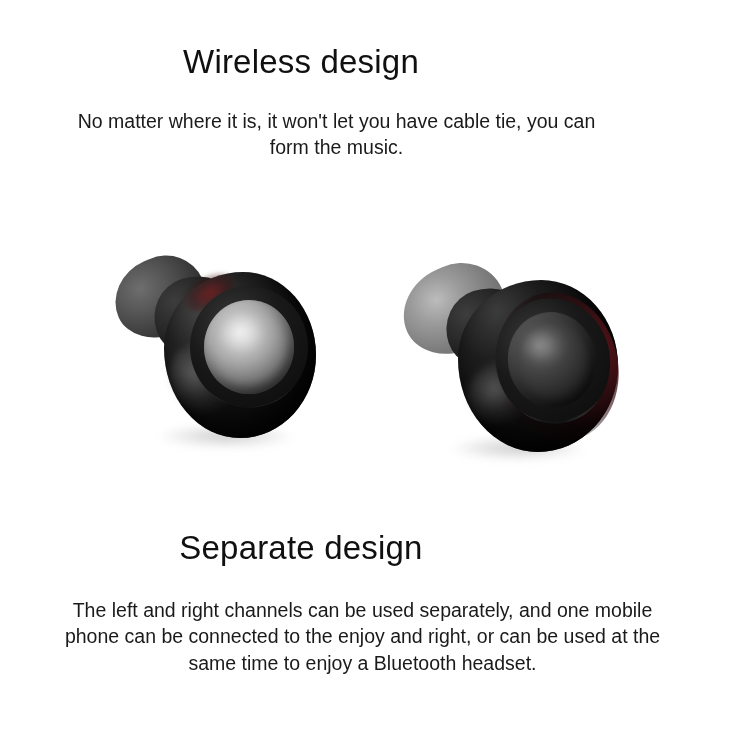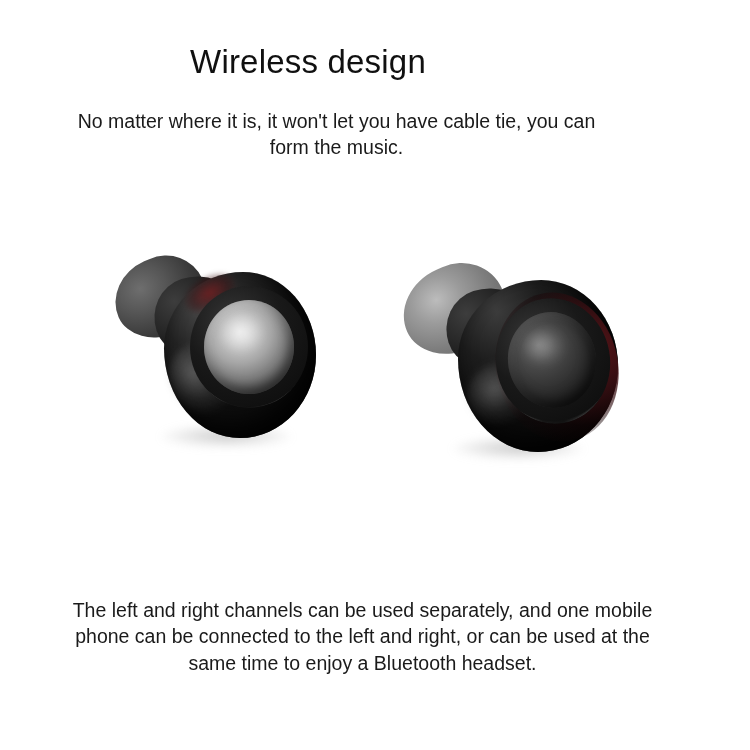--- a/index.html
+++ b/index.html
@@ -21,21 +21,20 @@
   .heading {
     position: absolute;
     left: 0;
     width: 602px;
     text-align: center;
     font-size: 33px;
     font-weight: 400;
     color: #101010;
     letter-spacing: 0.2px;
     line-height: 1.1;
-    margin-left: 7px;
   }
   .body-copy {
     position: absolute;
     left: 0;
     width: 673px;
     text-align: center;
     font-size: 19.5px;
     font-weight: 400;
     color: #1a1a1a;
     line-height: 1.35;
@@ -288,20 +287,21 @@
       <div class="bud-maroon"></div>
       <div class="bud-sheen"></div>
       <div class="bezel"></div>
       <div class="bezel-ring"></div>
       <div class="face"></div>
       <div class="face-glint"></div>
     </div>
 
   </div>
 
+  <div class="heading" id="separate-heading">Separate design</div>
 
   <div class="body-copy" id="separate-sub">
     <span class="l">The left and right channels can be used separately, and one mobile</span>
-    <span class="l">phone can be connected to the left and right, or can be used at the</span>
+    <span class="l">phone can be connected to the enjoy and right, or can be used at the</span>
     <span class="l">same time to enjoy a Bluetooth headset.</span>
   </div>
 
 </div>
 
 </body></html>

